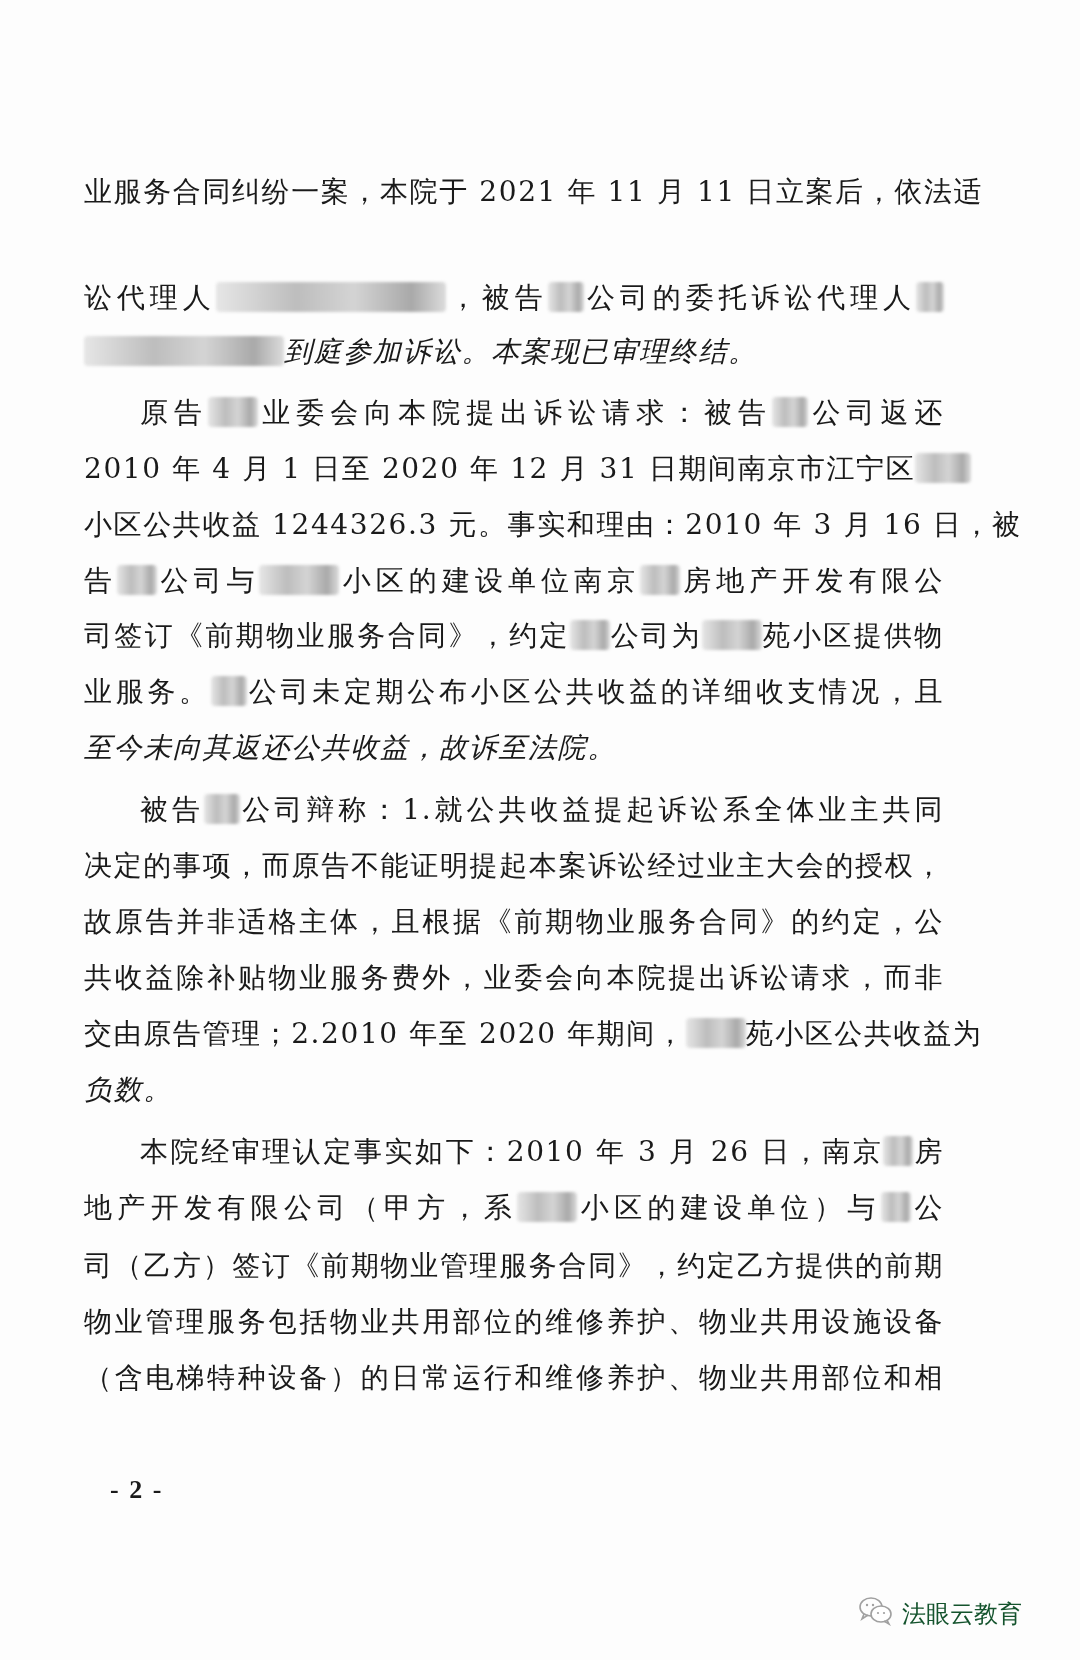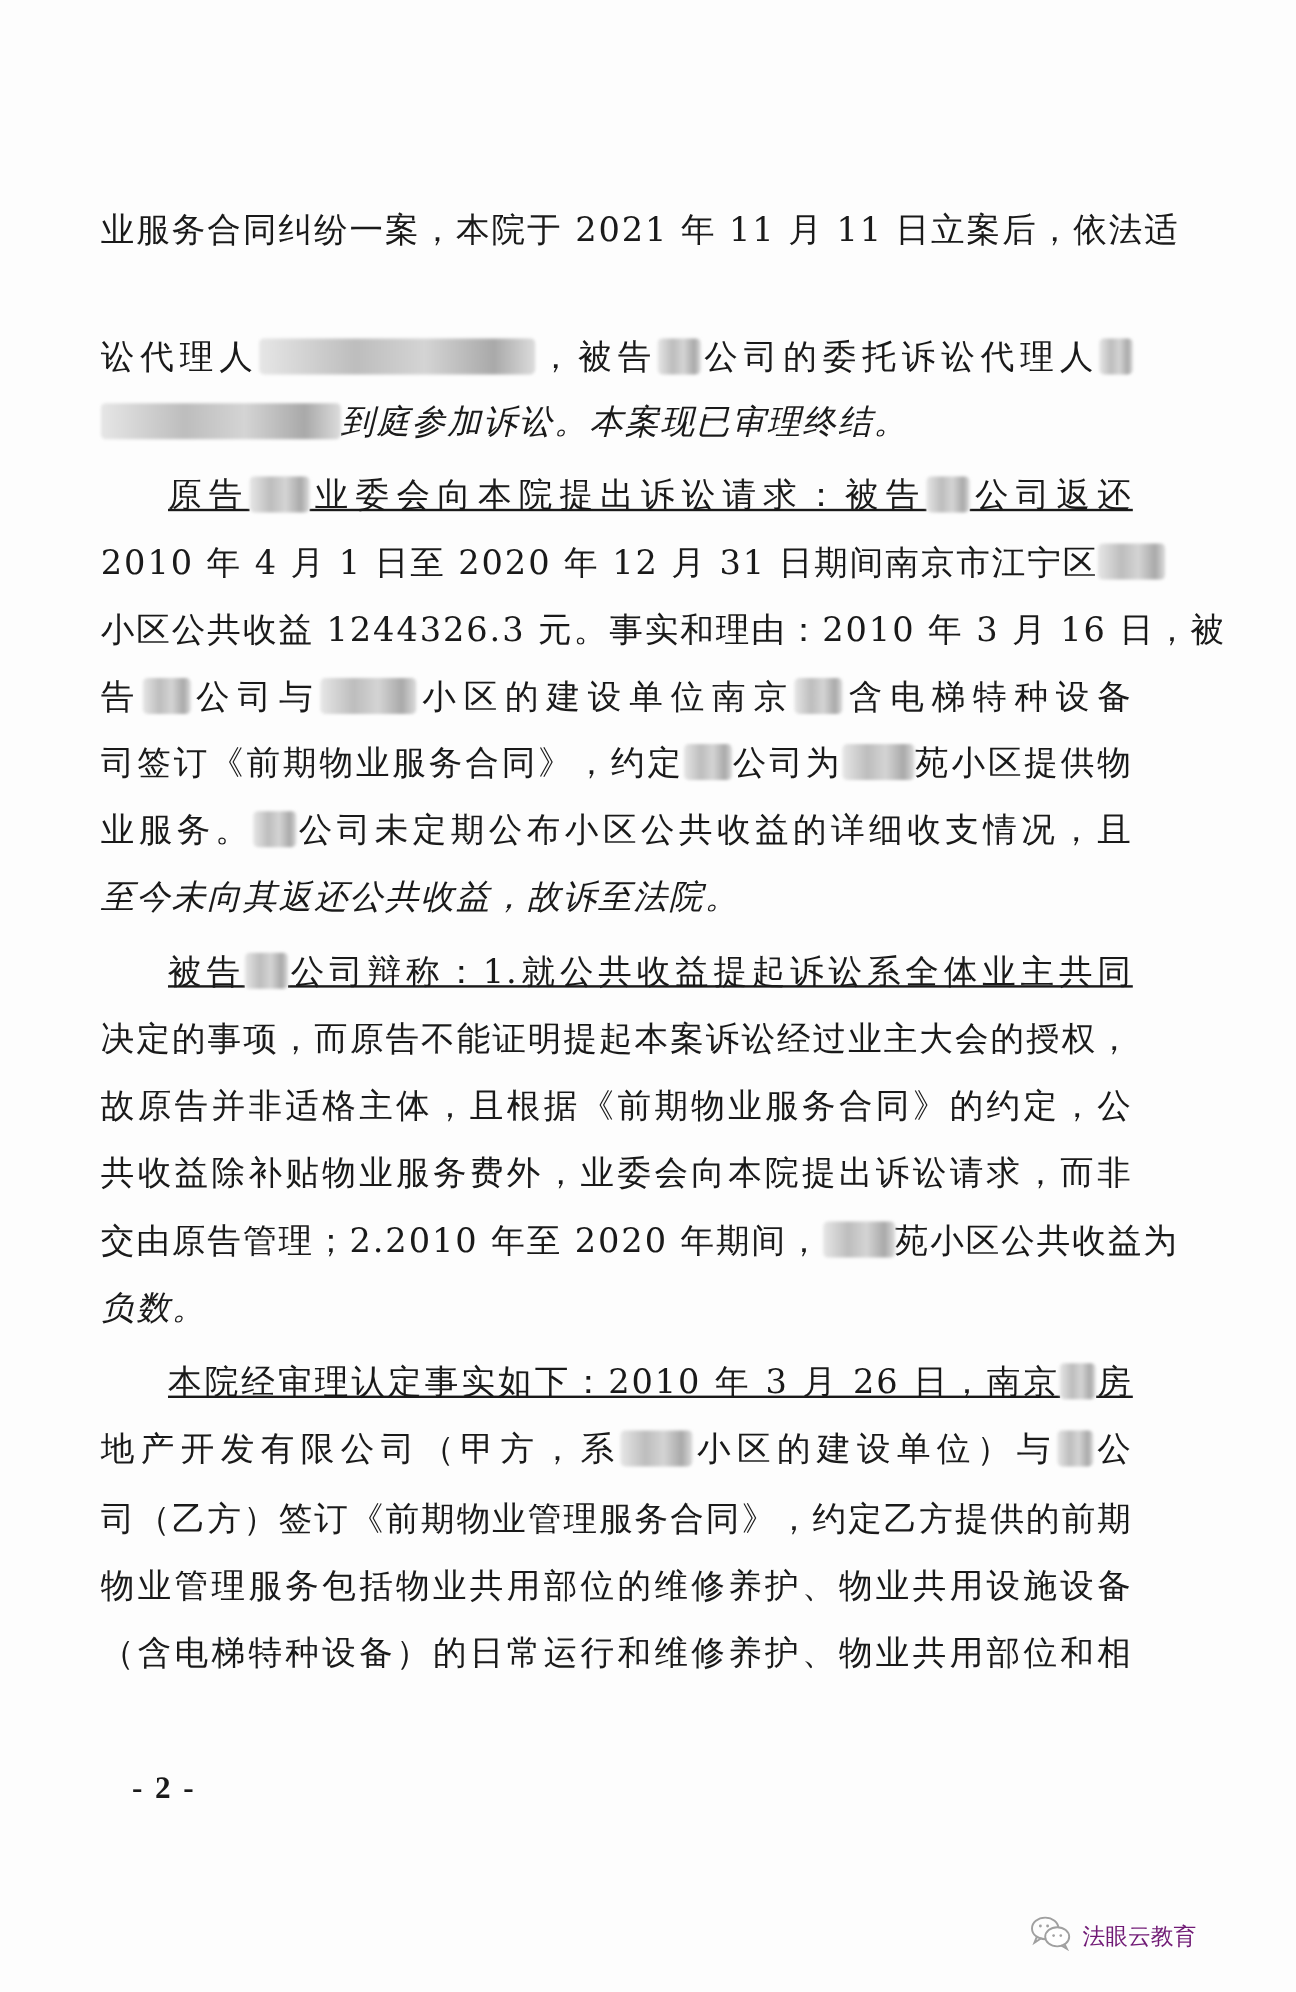--- a/index.html
+++ b/index.html
@@ -7,34 +7,34 @@
     width: 1080px; height: 1660px; position: relative; overflow: hidden;
     font-family: "DejaVu Serif", "Liberation Serif", serif;
     color: #1a1a1a;
   }
   .page { position: absolute; left: 0; top: 0; width: 1080px; height: 1660px; background: #fdfdfd; }
   .line {
     position: absolute; left: 84px; width: 860px;
     font-size: 28px; line-height: 40px; height: 40px; white-space: nowrap;
     letter-spacing: 1.6px; text-align: justify; text-align-last: justify;
   }
-  .line.indent { padding-left: 56px; width: 804px; text-decoration: underline; }
+  .line.indent { padding-left: 56px; width: 804px; }
   .line.short { text-align-last: left; font-style: italic; }
   .blur {
     display: inline-block; height: 30px; vertical-align: -5px; border-radius: 4px;
     background: linear-gradient(90deg, #e6e6e6 0%, #bdbdbd 35%, #d4d4d4 60%, #a9a9a9 85%, #dcdcdc 100%);
     filter: blur(1.5px);
   }
   .page-number {
     position: absolute; left: 110px; top: 1475px; font-size: 26px; font-weight: bold;
     font-family: "Liberation Serif", serif; letter-spacing: 2px;
   }
   .watermark {
     position: absolute; left: 858px; top: 1596px; display: flex; align-items: center; gap: 8px;
-    color: #701a75; font-family: "DejaVu Sans", sans-serif; font-size: 19px;
+    color: #14532d; font-family: "DejaVu Sans", sans-serif; font-size: 24px;
   }
   .watermark svg { width: 36px; height: 30px; }
 </style>
 </head>
 <body>
 
 <div class="page">
 
   <div class="line" style="top:172px"><span>业服务合同纠纷一案，本院于 2021 年 11 月 11 日立案后，依法适</span></div>
 
@@ -42,21 +42,21 @@
   <div class="line" style="top:278px"><span>讼代理人</span><span class="blur" style="width:230px"></span><span>，被告</span><span class="blur" style="width:36px"></span><span>公司的委托诉讼代理人</span><span class="blur" style="width:28px"></span></div>
 
   <div class="line short" style="top:332px"><span class="blur" style="width:200px"></span><span>到庭参加诉讼。本案现已审理终结。</span></div>
 
   <div class="line indent" style="top:393px"><span>原告</span><span class="blur" style="width:50px"></span><span>业委会向本院提出诉讼请求：被告</span><span class="blur" style="width:36px"></span><span>公司返还</span></div>
 
   <div class="line" style="top:449px"><span>2010 年 4 月 1 日至 2020 年 12 月 31 日期间南京市江宁区</span><span class="blur" style="width:56px"></span></div>
 
   <div class="line" style="top:505px"><span>小区公共收益 1244326.3 元。事实和理由：2010 年 3 月 16 日，被</span></div>
 
-  <div class="line" style="top:561px"><span>告</span><span class="blur" style="width:40px"></span><span>公司与</span><span class="blur" style="width:80px"></span><span>小区的建设单位南京</span><span class="blur" style="width:40px"></span><span>含电梯特种设备</span></div>
+  <div class="line" style="top:561px"><span>告</span><span class="blur" style="width:40px"></span><span>公司与</span><span class="blur" style="width:80px"></span><span>小区的建设单位南京</span><span class="blur" style="width:40px"></span><span>房地产开发有限公</span></div>
 
   <div class="line" style="top:616px"><span>司签订《前期物业服务合同》，约定</span><span class="blur" style="width:40px"></span><span>公司为</span><span class="blur" style="width:60px"></span><span>苑小区提供物</span></div>
 
   <div class="line" style="top:672px"><span>业服务。</span><span class="blur" style="width:36px"></span><span>公司未定期公布小区公共收益的详细收支情况，且</span></div>
 
   <div class="line short" style="top:728px"><span>至今未向其返还公共收益，故诉至法院。</span></div>
 
   <div class="line indent" style="top:790px"><span>被告</span><span class="blur" style="width:36px"></span><span>公司辩称：1.就公共收益提起诉讼系全体业主共同</span></div>
 
   <div class="line" style="top:846px"><span>决定的事项，而原告不能证明提起本案诉讼经过业主大会的授权，</span></div>

